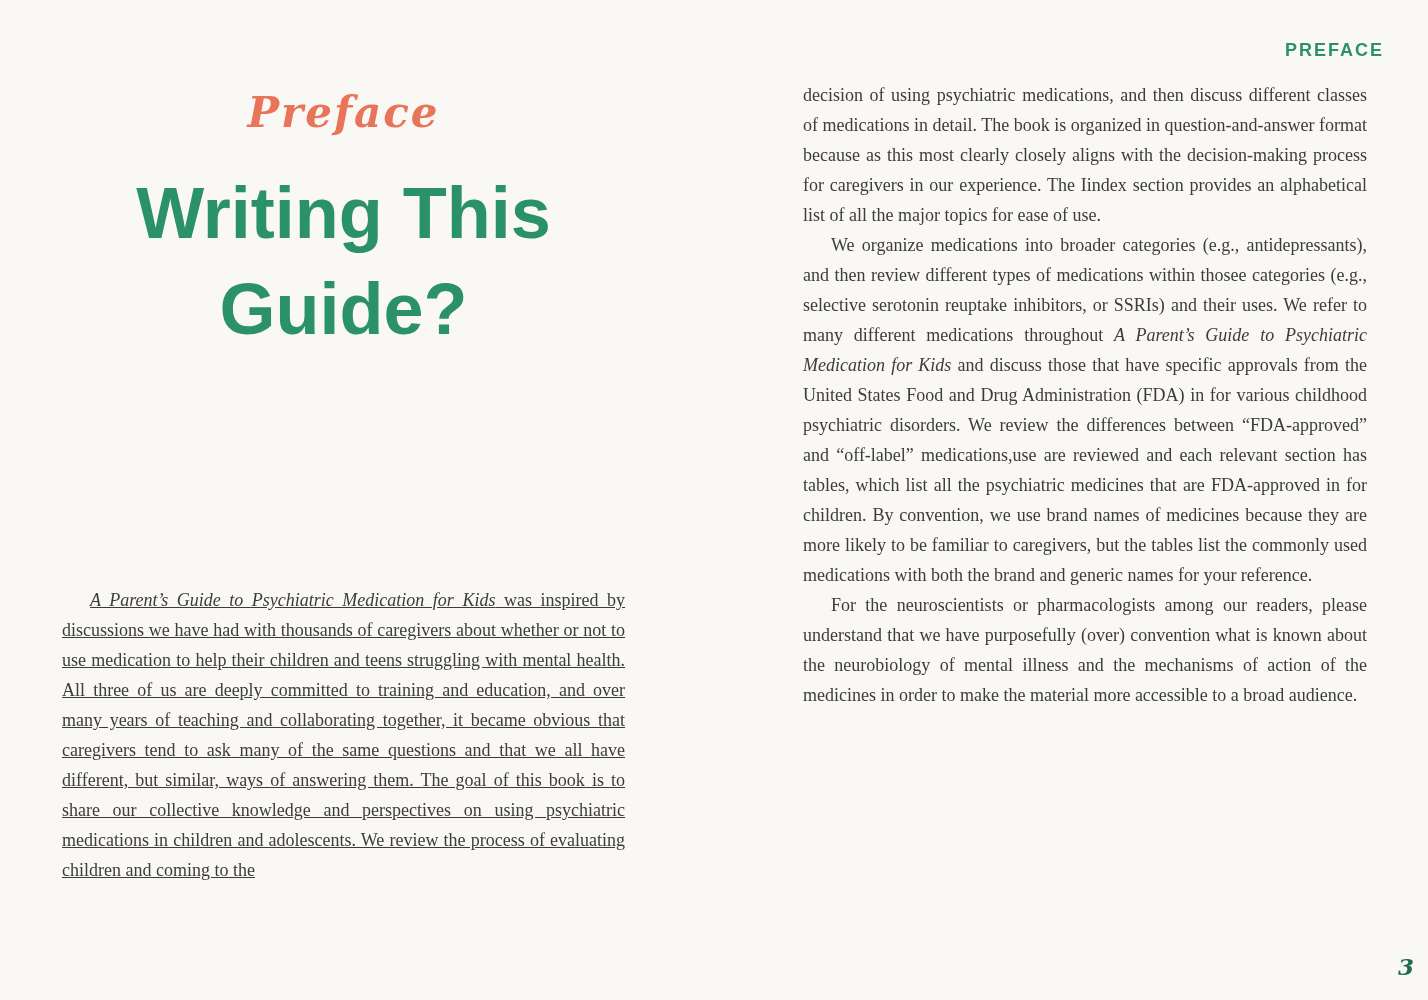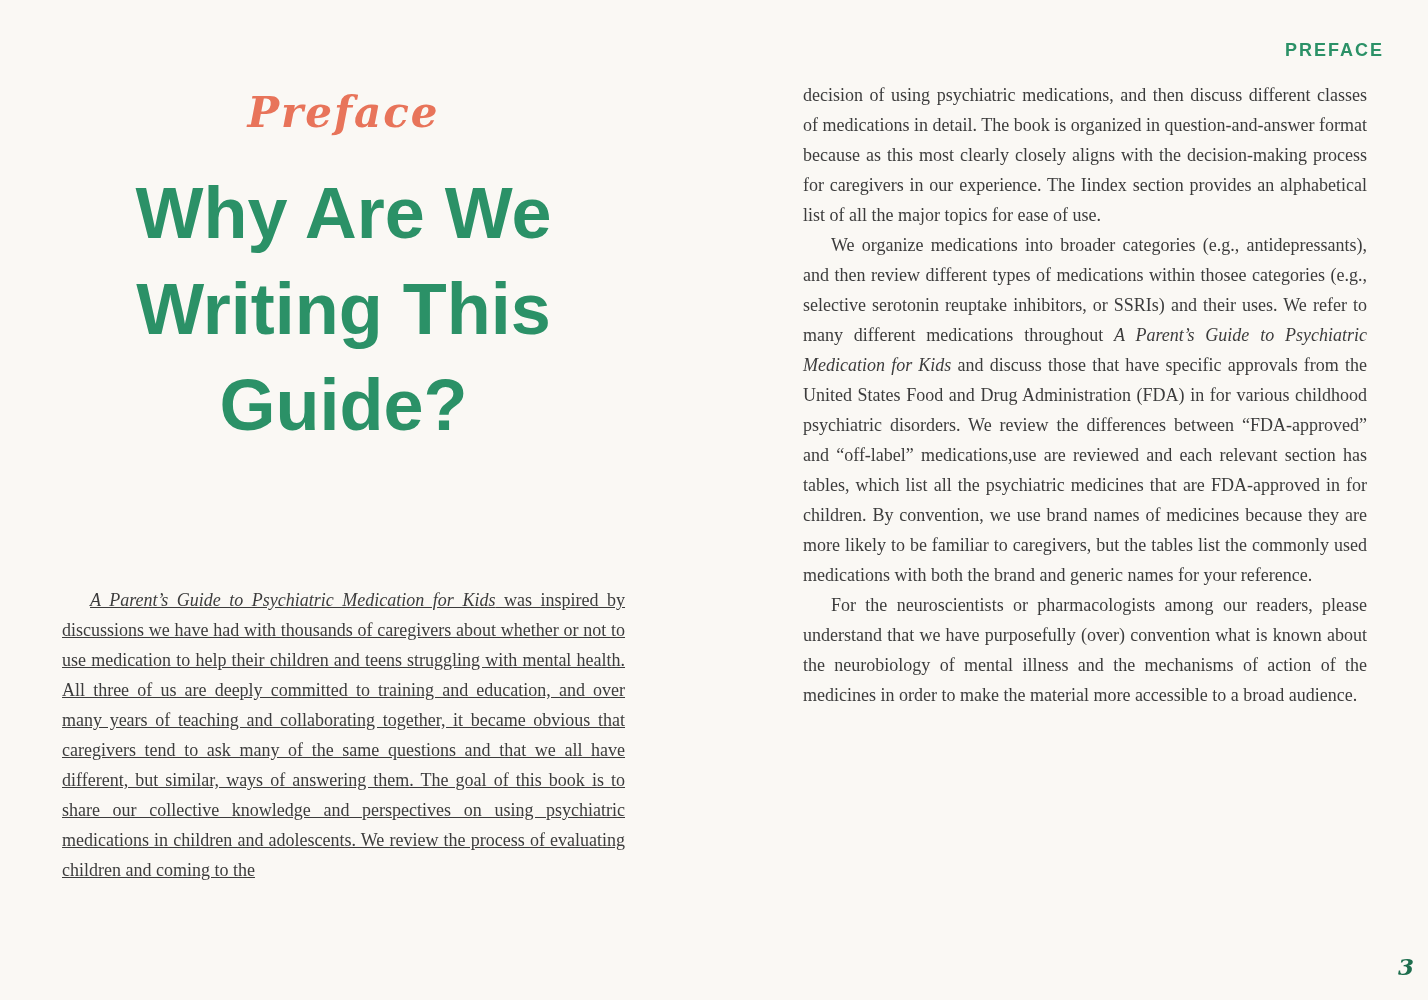--- a/index.html
+++ b/index.html
@@ -66,21 +66,20 @@
 <body>
 
 <div class="page">
 
   <div class="running-head">PREFACE</div>
 
   <div class="col col-left">
     <div class="kicker">Preface</div>
 
     <h1 class="chapter-title">
-      <span style="display:block">Why Are We</span>
       <span style="display:block">Writing This</span>
       <span style="display:block">Guide?</span>
     </h1>
 
     <p class="body-par left-par indent"><em>A Parent’s Guide to Psychiatric Medication for Kids</em><span> was inspired by discussions we have had with thousands of caregivers about whether or not to use medication to help their children and teens struggling with mental health. All three of us are deeply committed to training and education, and over many years of teaching and collaborating together, it became obvious that caregivers tend to ask many of the same questions and that we all have different, but similar, ways of answering them. The goal of this book is to share our collective knowledge and perspectives on using psychiatric medications in children and adolescents. We review the process of evaluating children and coming to the</span></p>
   </div>
 
   <div class="col col-right">
     <p class="body-par">decision of using psychiatric medications, and then discuss different classes of medications in detail. The book is organized in question-and-answer format because as this most clearly closely aligns with the decision-making process for caregivers in our experience. The Iindex section provides an alphabetical list of all the major topics for ease of use.</p>
 

